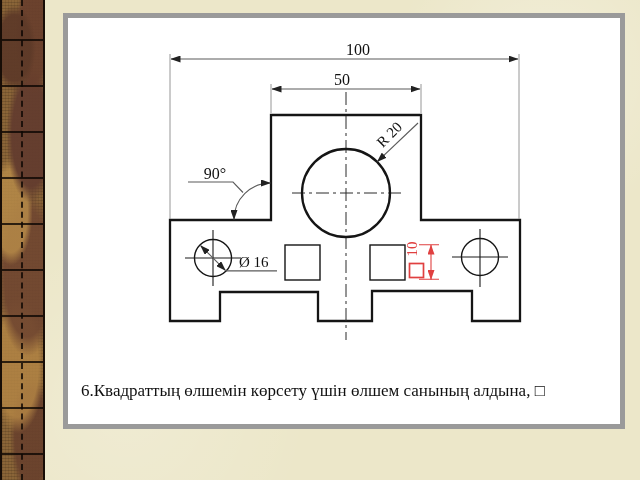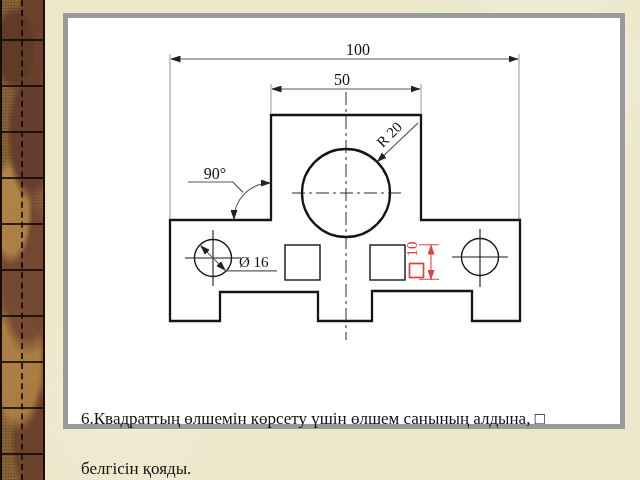--- a/index.html
+++ b/index.html
@@ -51,21 +51,21 @@
   .cl{fill:none;stroke:#2a2a2a;stroke-width:1px;stroke-dasharray:13 4 3 4;}
   .cross{fill:none;stroke:#1a1a1a;stroke-width:1.1px;}
   .red{stroke:#e04040;}
   .dimtext{font-family:"Liberation Serif", serif;font-size:16px;fill:#101010;}
   .dimtext-sm{font-family:"Liberation Serif", serif;font-size:15px;fill:#101010;}
   .redtext{font-family:"Liberation Serif", serif;font-size:15px;fill:#e04040;}
   .caption{
     position:absolute;left:81px;top:380px;width:540px;
     font-family:"Liberation Serif", serif;font-size:17px;line-height:22px;color:#101010;
   }
-  .caption div{white-space:nowrap;margin-top:28px;}
+  .caption div{white-space:nowrap;}
 </style>
 </head>
 <body>
 
 <div class="strip"></div>
 
 <div class="frame"></div>
 
 <svg class="drawing-svg" viewBox="0 0 640 480">
   <defs>
@@ -118,14 +118,13 @@
   <text class="dimtext-sm" x="239" y="267">Ø 16</text>
 
   <path class="dim red" d="M419,244.7 H439 M419,279.3 H439" stroke-width="1.2"></path>
   <line class="dim red" x1="431" y1="245" x2="431" y2="279.5" marker-start="url(#arrs-r)" marker-end="url(#arr-r)" stroke-width="1.2"></line>
   <text class="redtext" transform="translate(417,249) rotate(-90)" text-anchor="middle">10</text>
   <rect x="409.5" y="263.5" width="14" height="14" fill="none" stroke="#e04040" stroke-width="1.7"></rect>
 </svg>
 
 <div class="caption">
   <div>6.Квадраттың өлшемін көрсету үшін өлшем санының алдына, □</div>
-  <div>белгісін қояды.</div>
 </div>
 
 </body></html>

